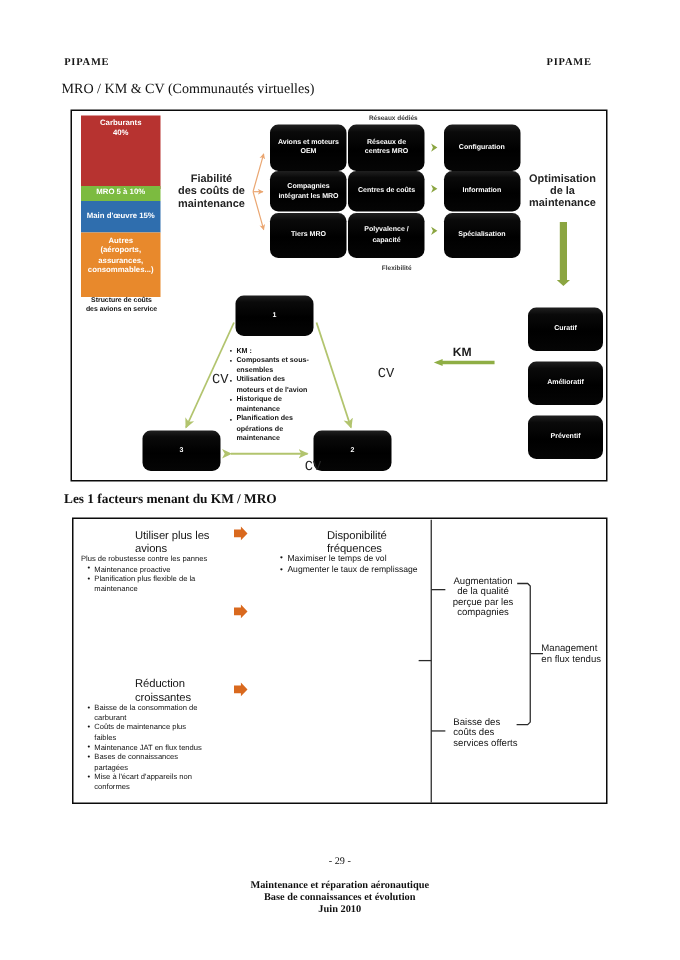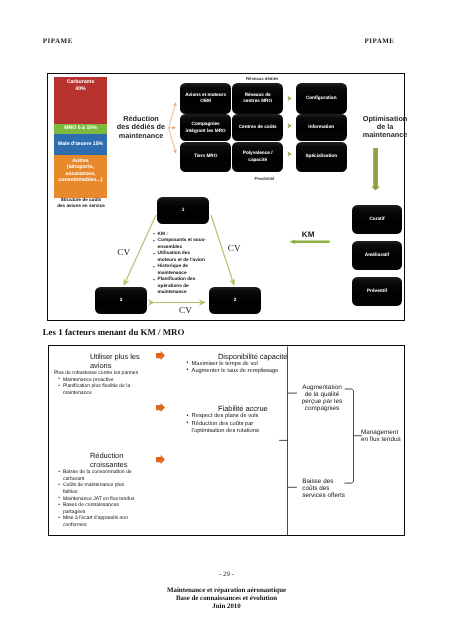--- a/index.html
+++ b/index.html
@@ -45,24 +45,24 @@
         font-size:4.7px;line-height:6.75px;text-align:center;box-sizing:border-box;
         overflow:hidden;}
   .kbox.shine{background:linear-gradient(180deg,#202020 0%,#0a0a0a 16%,#000 55%,#050505 100%);}
 
   .minilab{position:absolute;font-family:"Liberation Sans",sans-serif;font-weight:bold;
            font-size:4.3px;color:#3a3a3a;text-align:center;}
 
   
   .optlab{position:absolute;left:348.5px;top:114.9px;width:53px;text-align:center;
           font-family:"Liberation Sans",sans-serif;font-weight:bold;font-size:7.3px;
-          line-height:8.1px;color:#242424;padding-left:10px;}
-
-  
-  .cvlab{position:absolute;font-family:Liberation Serif, serif;font-size:9.2px;color:#262626;}
+          line-height:8.1px;color:#242424;}
+
+  
+  .cvlab{position:absolute;font-family:Liberation Mono, monospace;font-size:9.2px;color:#262626;margin-left:24px;}
   .kmlab{position:absolute;font-family:"Liberation Sans",sans-serif;font-weight:bold;
          font-size:8.1px;color:#1a1a1a;}
 
   
   .kmlist{position:absolute;left:153px;top:231.5px;width:54px;
           font-family:"Liberation Sans",sans-serif;font-weight:bold;font-size:4.75px;
           line-height:6.55px;color:#141414;}
   .kmlist li{margin:0;padding:0;}
   .kmlist ul{margin:0;padding-left:4.6px;list-style:none;}
   .kmlist ul li{position:relative;}
@@ -141,20 +141,21 @@
   #rb2{left:360.9px;top:430.3px;width:52px;}
 </style>
 </head>
 <body>
 
 <div class="page">
 
   <div class="rh rh-left">PIPAME</div>
   <div class="rh rh-right">PIPAME</div>
 
+  <div class="h-sec" id="sec1-title">MRO / KM &amp; CV (Communautés virtuelles)</div>
 
   <div class="frame" id="fig1"></div>
 
   <div class="barwrap">
     <div class="seg" id="seg0">
       <span>Carburants</span>
       <span>40%</span>
     </div>
     <div class="seg" id="seg1">
       <span>MRO 5 à 10%</span>
@@ -168,22 +169,22 @@
       <span>assurances,</span>
       <span>consommables...)</span>
     </div>
   </div>
   <div class="bar-cap">
     <div>Structure de coûts</div>
     <div>des avions en service</div>
   </div>
 
   <div class="redlab">
-    <div>Réduction</div>
-    <div>des dédiés de</div>
+    <div>Fiabilité</div>
+    <div>des coûts de</div>
     <div>maintenance</div>
   </div>
 
   <svg id="fan" width="26" height="80" style="left:166px;top:95px;">
     <defs>
       <marker id="oarr" markerWidth="5.4" markerHeight="5.4" refX="4.3" refY="2.7" orient="auto">
         <path d="M0,0.3 L4.8,2.7 L0,5.1 L1.3,2.7 Z" fill="#eaa671"></path>
       </marker>
     </defs>
     <path d="M2.7,32.8 L9.8,7.6" stroke="#eaa671" stroke-width="0.8" fill="none" marker-end="url(#oarr)"></path>
@@ -308,31 +309,24 @@
     <ul class="indent">
       <li>Baisse de la consommation de carburant</li>
       <li>Coûts de maintenance plus faibles</li>
       <li>Maintenance JAT en flux tendus</li>
       <li>Bases de connaissances partagées</li>
       <li>Mise à l'écart d'appareils non conformes</li>
     </ul>
   </div>
 
   <div class="fblock" id="mb0">
-    <div class="fh">Disponibilité capacité</div>
+    <div class="fh">Disponibilité fréquences</div>
     <ul class="indent">
       <li>Maximiser le temps de vol</li>
       <li>Augmenter le taux de remplissage</li>
-    </ul>
-  </div>
-  <div class="fblock" id="mb1">
-    <div class="fh">Fiabilité accrue</div>
-    <ul class="indent">
-      <li>Respect des plans de vols</li>
-      <li>Réduction des coûts par l'optimisation des rotations</li>
     </ul>
   </div>
 
   <svg id="oarrs" width="12" height="170" style="left:156px;top:350px;">
     <path class="oa" d="M0,2 L4.6,2 L4.6,0 L9,4.6 L4.6,9.2 L4.6,7.2 L0,7.2 Z" fill="#d9691e" transform="translate(0,1)"></path>
     <path class="oa" d="M0,2 L4.6,2 L4.6,0 L9,4.6 L4.6,9.2 L4.6,7.2 L0,7.2 Z" fill="#d9691e" transform="translate(0,53)"></path>
     <path class="oa" d="M0,2 L4.6,2 L4.6,0 L9,4.6 L4.6,9.2 L4.6,7.2 L0,7.2 Z" fill="#d9691e" transform="translate(0,105)"></path>
   </svg>
 
   <svg id="braces" width="130" height="200" style="left:278px;top:344px;">

